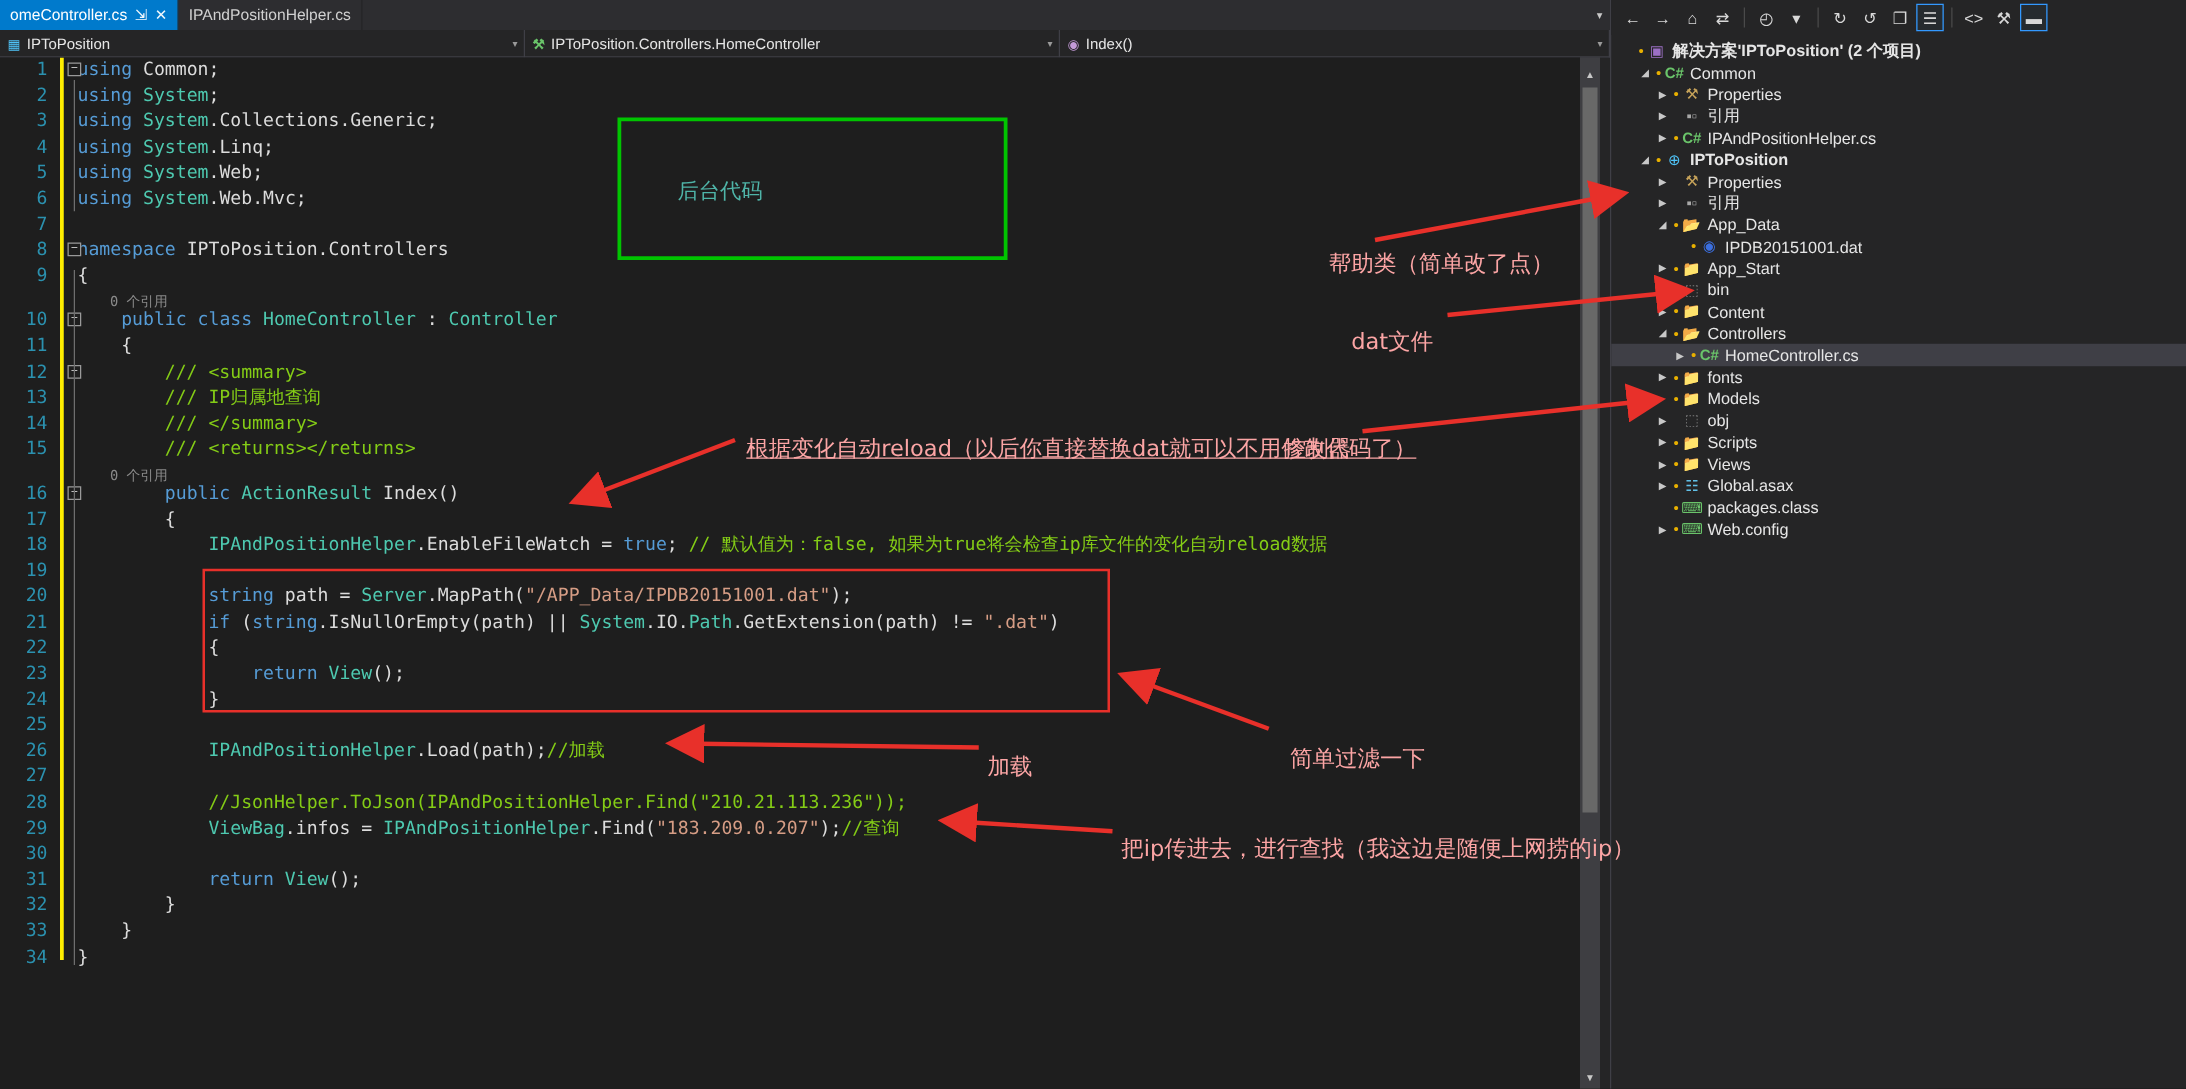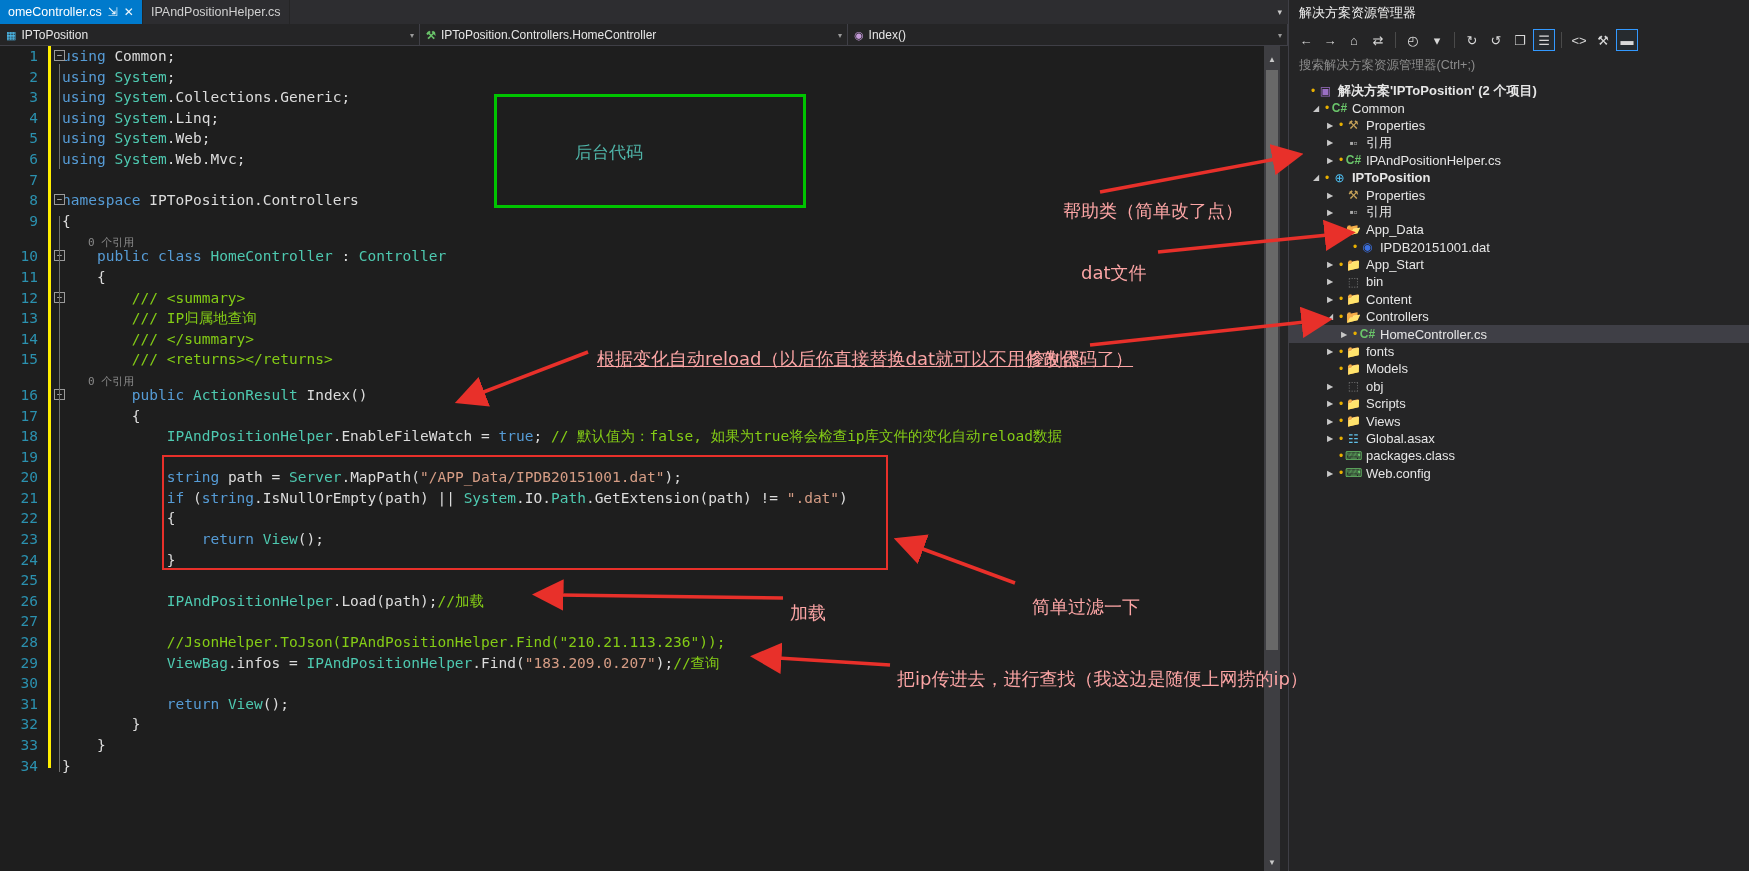--- a/index.html
+++ b/index.html
@@ -221,40 +221,38 @@
     </div>
 
   <div class="ed-splitter">⌕</div>
   <div class="ed-scroll">
     <div class="arrow-up">▲</div>
     <div class="thumb"></div>
     <div class="arrow-dn">▼</div>
   </div>
 
   <div class="solexp">
-    <div class="solexp-title">解决方案资源管理器</div>
     <div class="solexp-toolbar" id="solexp-toolbar">
         <div class="tb-btn">←</div>
         <div class="tb-btn">→</div>
         <div class="tb-btn">⌂</div>
         <div class="tb-btn">⇄</div>
         <div class="tb-sep"></div>
         <div class="tb-btn">◴</div>
         <div class="tb-btn">▾</div>
         <div class="tb-sep"></div>
         <div class="tb-btn">↻</div>
         <div class="tb-btn">↺</div>
         <div class="tb-btn">❐</div>
         <div class="tb-btn boxed">☰</div>
         <div class="tb-sep"></div>
         <div class="tb-btn">&lt;&gt;</div>
         <div class="tb-btn">⚒</div>
         <div class="tb-btn boxed">▬</div>
       </div>
-    <div class="solexp-search">搜索解决方案资源管理器(Ctrl+;)</div>
     <div class="tree" id="tree-host">
         <div class="node" style="padding-left:6px;">
           <span class="tri"></span>
           <span class="dot">•</span>
           <span class="ic ic-sln">▣</span>
           <span class="lbl bold">解决方案'IPToPosition' (2 个项目)</span>
         </div>
         <div class="node" style="padding-left:20px;">
           <span class="tri open">◢</span>
           <span class="dot">•</span>
@@ -386,21 +384,21 @@
           <span class="dot">•</span>
           <span class="ic ic-cfg">⌨</span>
           <span class="lbl">Web.config</span>
         </div>
       </div>
   </div>
 
   <div class="overlay">
 
     <div class="greenbox" style="left:494px; top:94px; width:312px; height:114px;"></div>
-    <div class="greenbox-label" style="left:575px; top:141px;text-align:center;">后台代码</div>
+    <div class="greenbox-label" style="left:542px; top:141px;text-align:center;">后台代码</div>
 
     <div class="redbox" style="left:162px; top:455px; width:726px; height:115px;"></div>
 
     <svg width="1749" height="871" style="position:absolute;left:0;top:0;">
       <defs>
         <marker id="ah" markerWidth="9" markerHeight="9" refX="1" refY="4.5" orient="auto">
           <polygon points="0,0 9,4.5 0,9" fill="#e8302a"></polygon>
         </marker>
       </defs>
 

